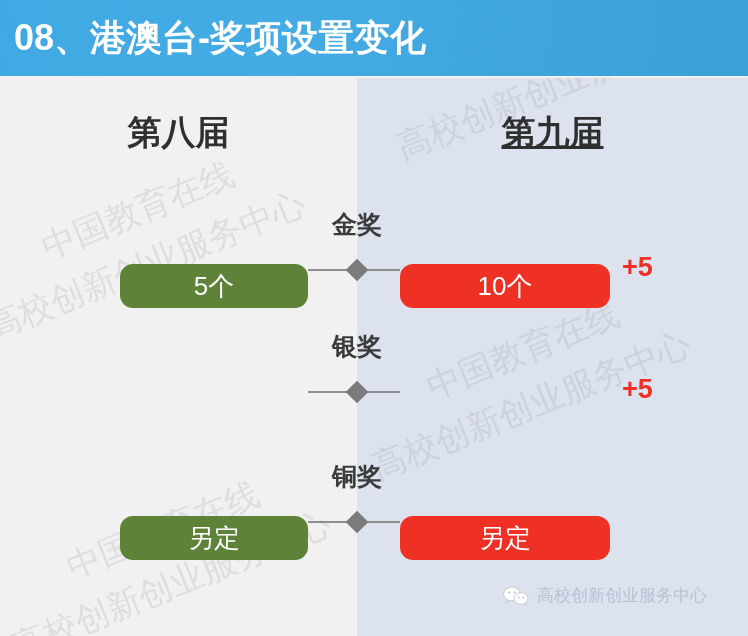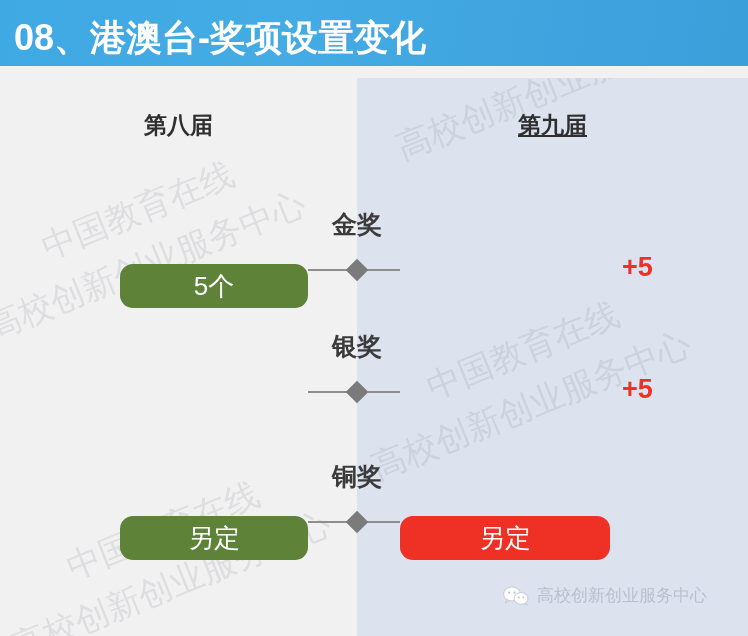--- a/index.html
+++ b/index.html
@@ -21,21 +21,21 @@
     overflow: hidden;
     background: #f1f1f1;
   }
 
   
   #header {
     position: absolute;
     left: 0;
     top: 0;
     width: 748px;
-    height: 66px;
+    height: 76px;
     background: linear-gradient(100deg, #3fa9e3 0%, #44abe4 38%, #3b9fda 100%);
   }
   #header-title {
     position: absolute;
     left: 14px;
     top: 10px;
     font-size: 36px;
     font-weight: bold;
     color: #ffffff;
     letter-spacing: 0px;
@@ -86,21 +86,21 @@
     font-size: 34px;
     font-weight: normal;
     color: rgba(130, 130, 150, 0.17);
     font-family: "DejaVu Sans", sans-serif;
   }
 
   
   .col-title {
     position: absolute;
     top: 32px;
-    font-size: 23px;
+    font-size: 34px;
     font-weight: bold;
     color: #2f2f2f;
     text-align: center;
     white-space: nowrap;
   }
   #col-title-left  { left: 0;   width: 357px; }
   #col-title-right { left: 357px; width: 391px; text-decoration: underline; }
 
   
   .row {
@@ -219,20 +219,21 @@
     </div>
 
     <div id="col-title-left" class="col-title">第八届</div>
     <div id="col-title-right" class="col-title">第九届</div>
 
     <div class="row" id="row-0">
       <div class="row-label">金奖</div>
       <div class="pill pill-old">5个</div>
       <div class="connector"></div>
       <div class="diamond"></div>
+      <div class="pill pill-new">10个</div>
       <div class="delta">+5</div>
     </div>
 
     <div class="row" id="row-1">
       <div class="row-label">银奖</div>
       <div class="connector"></div>
       <div class="diamond"></div>
       <div class="delta">+5</div>
     </div>
 

